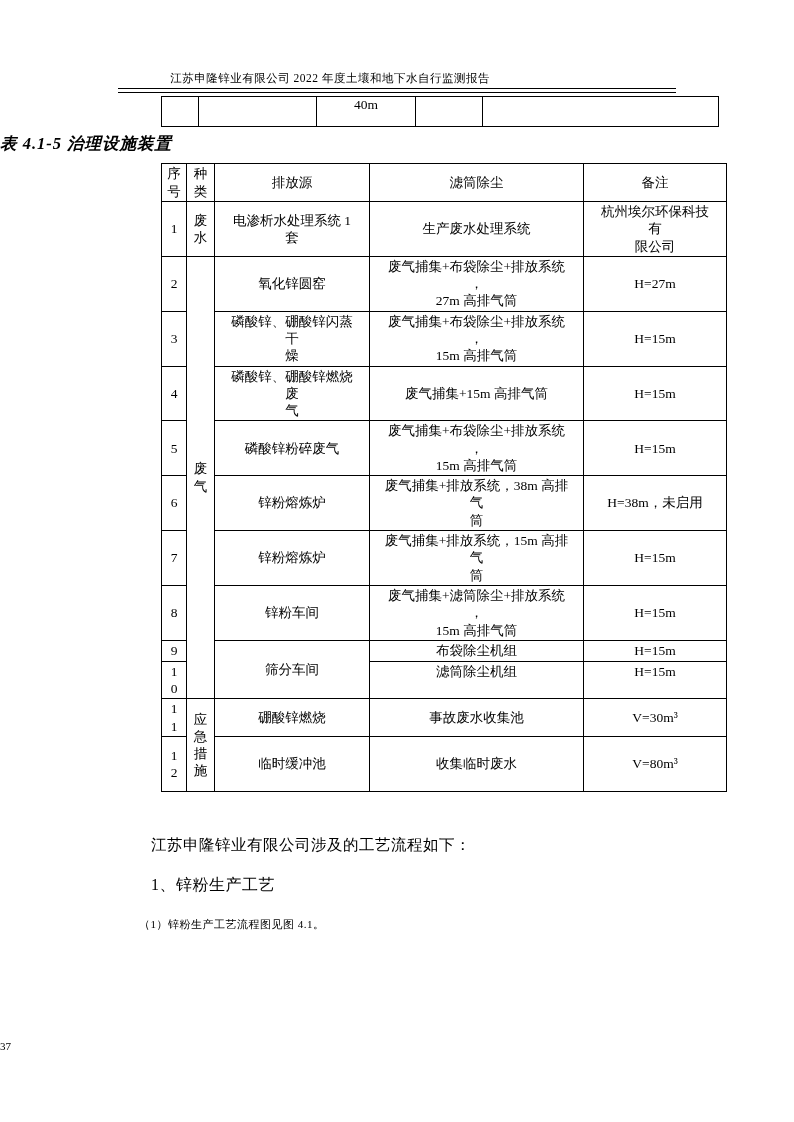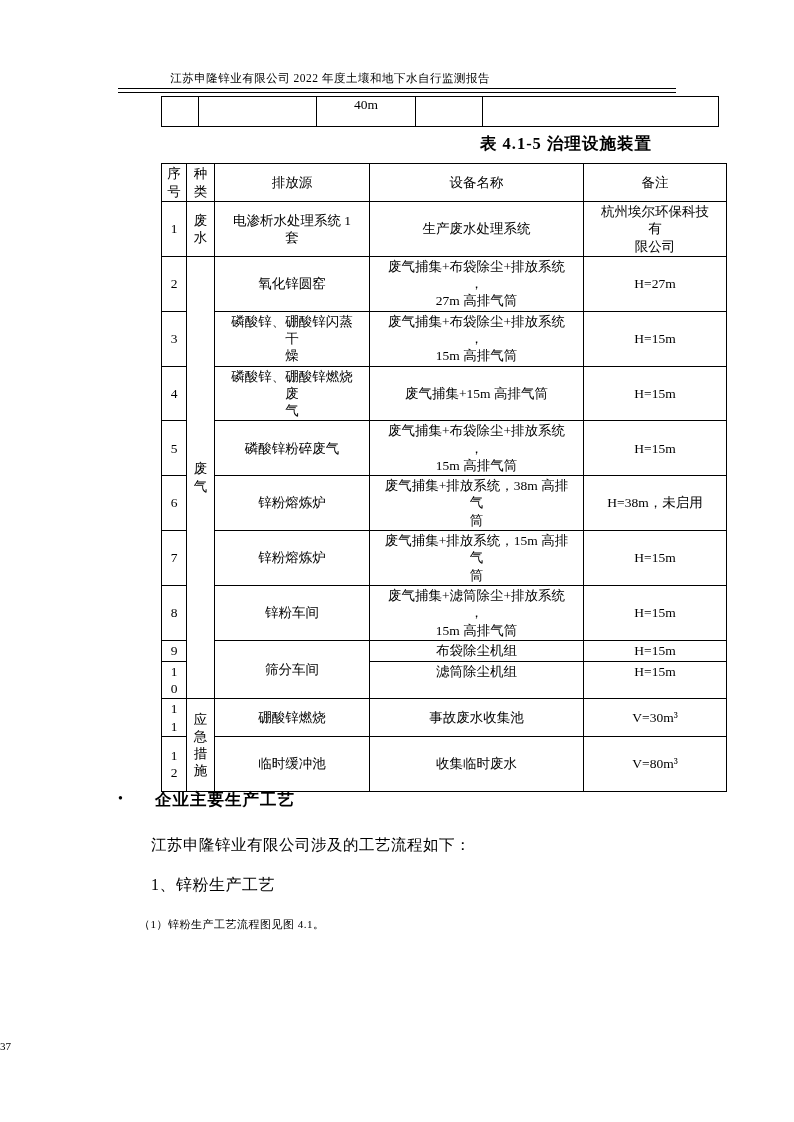--- a/index.html
+++ b/index.html
@@ -19,22 +19,22 @@
   }
   table { border-collapse:collapse; table-layout:fixed;margin-left:43px; }
   td, th { border:1px solid #000; font-weight:normal; }
   .top-table {
     position:absolute; top:96px; left:118px; width:557px;
   }
   .top-table td {
     height:30px; vertical-align:top; text-align:center; font-size:13.5px;
   }
   .table-title {
-    position:absolute; top:133px; left:0; width:652px; text-align:right;
-    font-size:16.5px; font-weight:bold; letter-spacing:1px;
+    position:absolute; top:133px; left:0; width:652px; text-align:left;
+    font-size:16.5px; font-weight:bold; letter-spacing:1px;font-style:italic;
   }
   .main-table {
     position:absolute; top:163px; left:118px; width:565px;
   }
   .main-table td {
     text-align:center; vertical-align:middle; font-size:13.5px;
     line-height:1.28; white-space:pre-line; padding:1px 2px; overflow:hidden;
   }
   .shift-up { padding-bottom:120px; }
   .bullet-row { position:absolute; top:789px; left:118px; width:560px; font-size:16px; }
@@ -82,21 +82,21 @@
         <col style="width:214px">
         <col style="width:143px">
       </colgroup>
     <tbody>
         <tr style="height:38px">
       <td>序
 号</td>
       <td>种
 类</td>
       <td>排放源</td>
-      <td>设备名称</td>
+      <td>滤筒除尘</td>
       <td>备注</td>
     </tr>
     <tr style="height:50px">
       <td>1</td>
       <td>废
 水</td>
       <td>电渗析水处理系统 1
 套</td>
       <td>生产废水处理系统</td>
       <td>杭州埃尔环保科技
@@ -189,22 +189,19 @@
     <tr style="height:55px">
       <td>1
 2</td>
       <td>临时缓冲池</td>
       <td>收集临时废水</td>
       <td>V=80m³</td>
     </tr>
   </tbody>
     </table>
 
-  <div class="bullet-row">
-    <span class="bullet-glyph">•</span><span class="h1">企业主要生产工艺</span>
-  </div>
   <div class="para1">江苏申隆锌业有限公司涉及的工艺流程如下：</div>
   <div class="h2">1、锌粉生产工艺</div>
   <div class="para2">（1）锌粉生产工艺流程图见图 4.1。</div>
 
   <div class="page-number">37</div>
 
 </div>
 
 </body></html>

